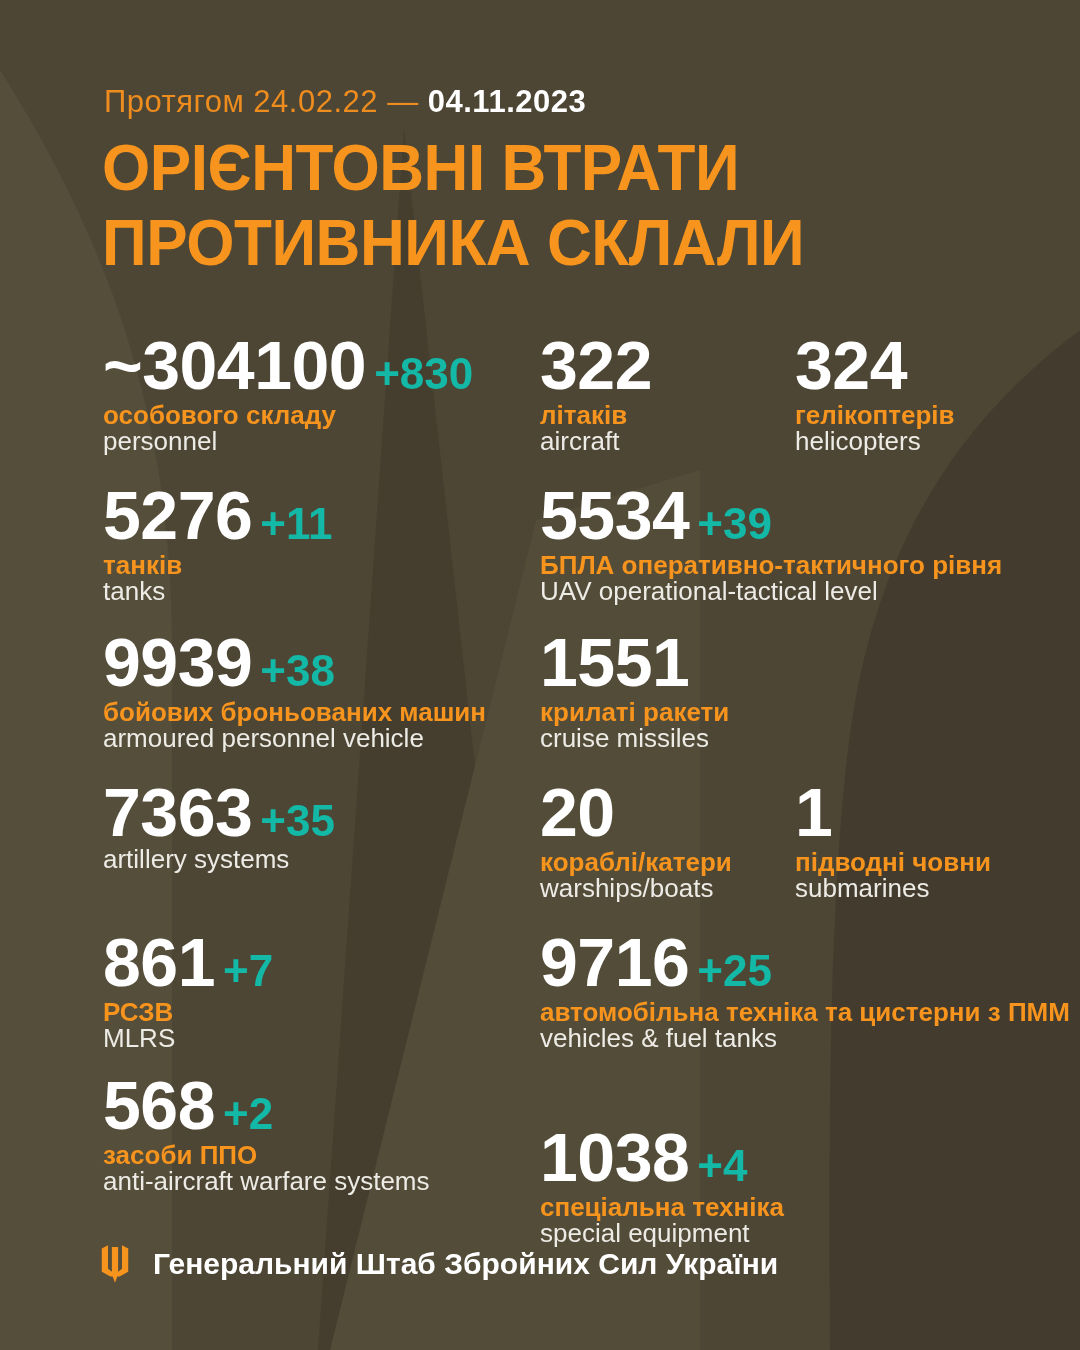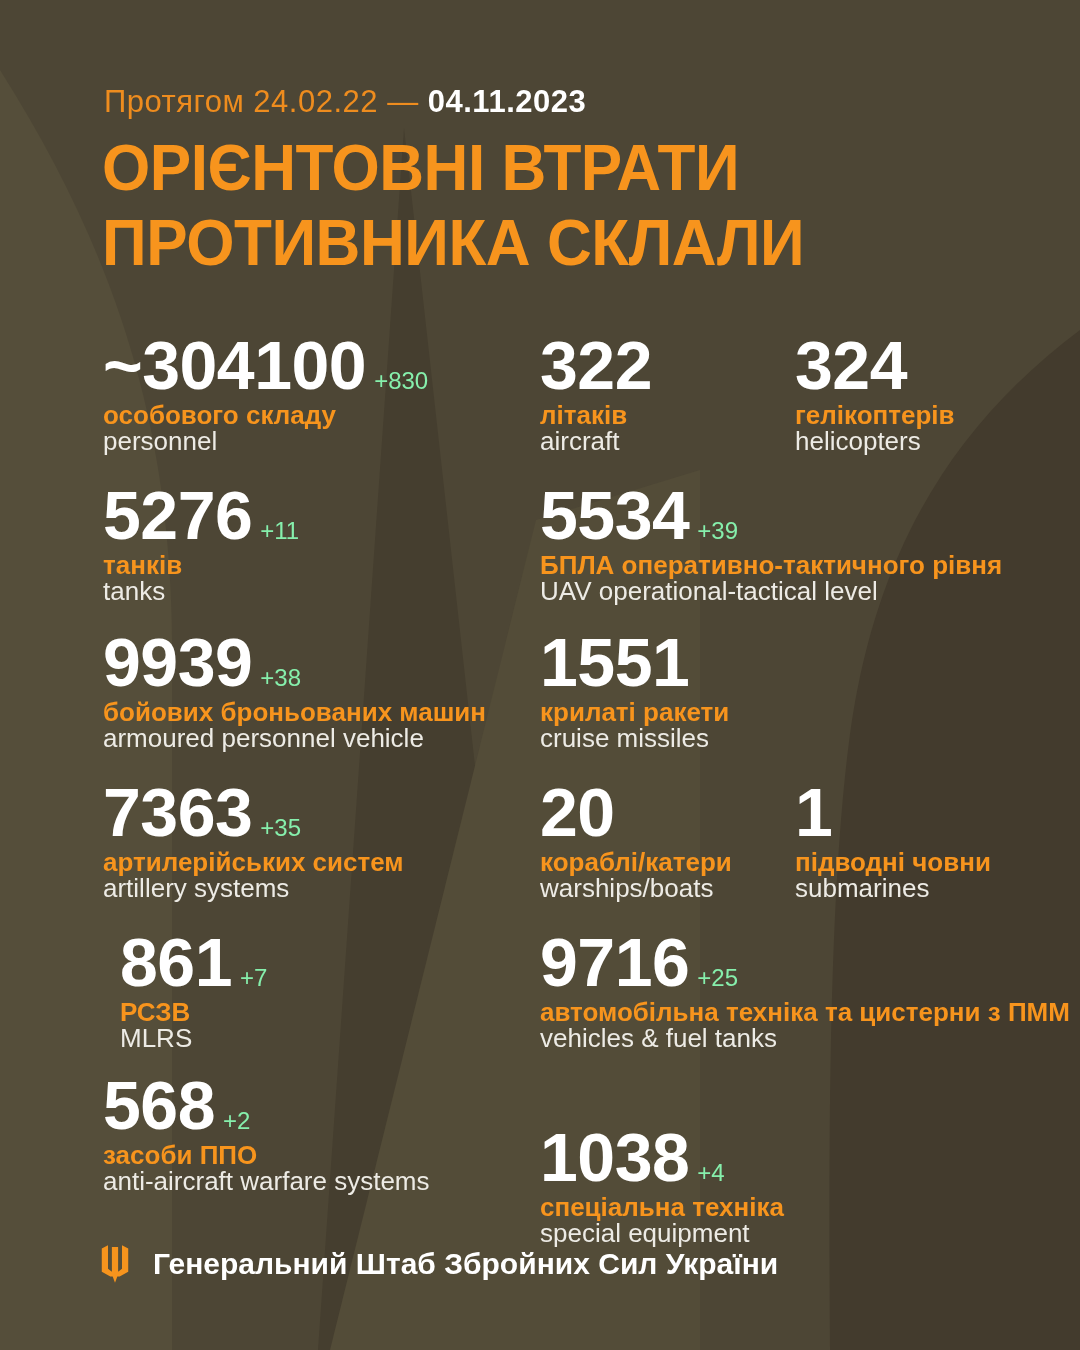--- a/index.html
+++ b/index.html
@@ -27,35 +27,35 @@
     color:#F7941D; letter-spacing:-0.5px; white-space:nowrap;
     transform:scaleX(0.97); transform-origin:left top;
   }
 
   .stat { position:absolute; }
   .num-line { display:flex; align-items:baseline; gap:8px; }
   .num {
     font-size:68px; line-height:68px; font-weight:700;
     color:#FFFFFF; letter-spacing:-0.5px; white-space:nowrap;
   }
-  .delta { font-size:24px; font-weight:400; color:#86efac; white-space:nowrap; }
+  .delta { font-size:44px; font-weight:700; color:#14b8a6; white-space:nowrap; }
   .lbl-ua {
     font-size:26px; line-height:26px; font-weight:700;
     color:#F7941D; margin-top:3px; white-space:nowrap;
   }
   .lbl-en {
     font-size:26px; line-height:25px;
     color:#EDEBE5; margin-top:1px; white-space:nowrap;
   }
 
   .s1 {left:103px; top:331px} .s2 {left:540px; top:331px} .s3 {left:795px; top:331px}
   .s4 {left:103px; top:481px} .s5 {left:540px; top:481px}
   .s6 {left:103px; top:628px} .s7 {left:540px; top:628px}
   .s8 {left:103px; top:778px} .s9 {left:540px; top:778px} .s10{left:795px; top:778px}
-  .s11{left:120px; top:928px} .s12{left:540px; top:928px}
+  .s11{left:103px; top:928px} .s12{left:540px; top:928px}
   .s13{left:103px; top:1071px}.s14{left:540px; top:1123px}
 
   .footer {
     position:absolute; left:101px; top:1244px;
     display:flex; align-items:center; gap:24px;
   }
   .footer-text { font-size:30px; font-weight:700; color:#FFFFFF; white-space:nowrap; }
   .trident { width:28px; height:40px; }
 </style>
 </head>
@@ -139,21 +139,20 @@
       </div>
     <div class="lbl-ua">крилаті ракети</div>
     <div class="lbl-en">cruise missiles</div>
   </div>
 
   <div class="stat s8">
     <div class="num-line">
         <span class="num">7363</span>
         <span class="delta">+35</span>
       </div>
-    <div class="lbl-ua">артилерійських систем</div>
     <div class="lbl-en">artillery systems</div>
   </div>
 
   <div class="stat s9">
     <div class="num-line">
         <span class="num">20</span>
         <span class="delta"></span>
       </div>
     <div class="lbl-ua">кораблі/катери</div>
     <div class="lbl-en">warships/boats</div>

